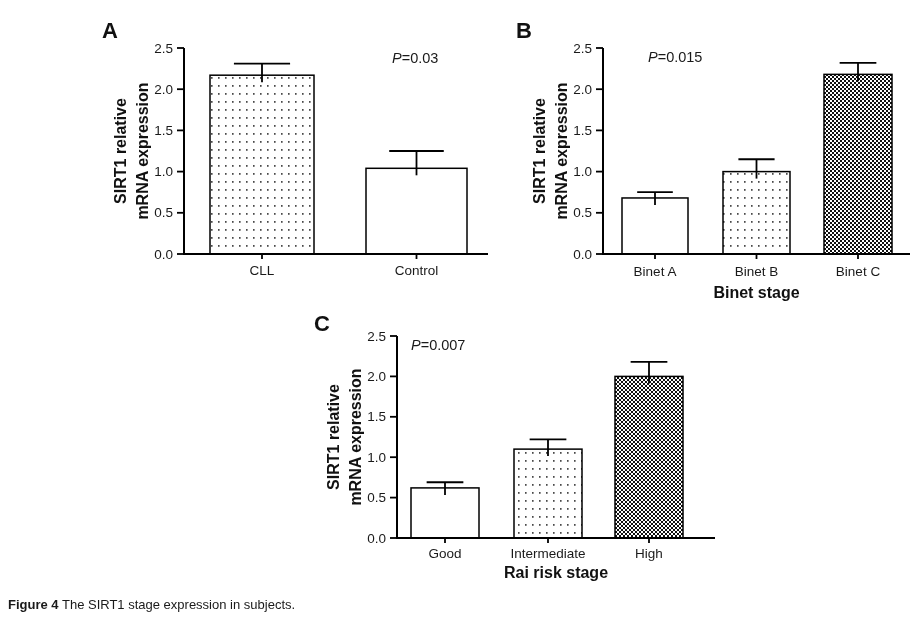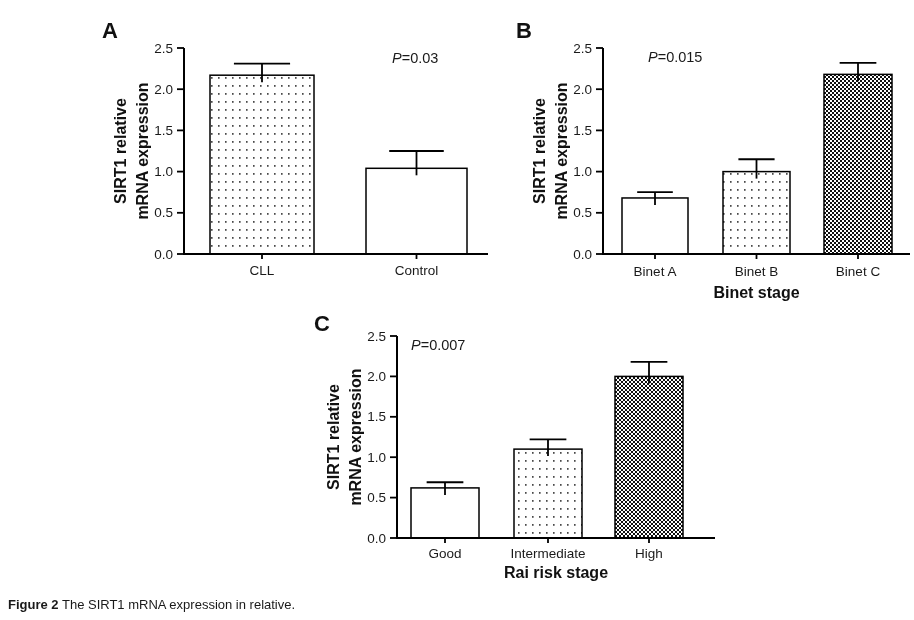--- a/index.html
+++ b/index.html
@@ -169,16 +169,16 @@
       <line x1="263" y1="233" x2="263" y2="238" stroke="#000000" stroke-width="1.8"></line>
       <text x="263" y="253" text-anchor="middle" font-size="13.5" fill="#1a1a1a">Intermediate</text>
       <line x1="364" y1="233" x2="364" y2="238" stroke="#000000" stroke-width="1.8"></line>
       <text x="364" y="253" text-anchor="middle" font-size="13.5" fill="#1a1a1a">High</text>
       <text x="271" y="273" text-anchor="middle" font-size="16" font-weight="bold" fill="#111111">Rai risk stage</text>
       <text transform="translate(54,132) rotate(-90)" text-anchor="middle" font-size="16" font-weight="bold" fill="#111111"><tspan x="0" dy="0">SIRT1 relative</tspan><tspan x="0" dy="22">mRNA expression</tspan></text>
       <text x="126" y="45" font-size="14.5" fill="#1a1a1a"><tspan font-style="italic">P</tspan><tspan>=0.007</tspan></text>
     </svg>
 
   <div class="caption">
-    <span class="cap-bold">Figure 2</span><span> The SIRT1 mRNA expression in relative.</span>
+    <span class="cap-bold">Figure 4</span><span> The SIRT1 stage expression in subjects.</span>
   </div>
 
 </div>
 
 </body></html>

